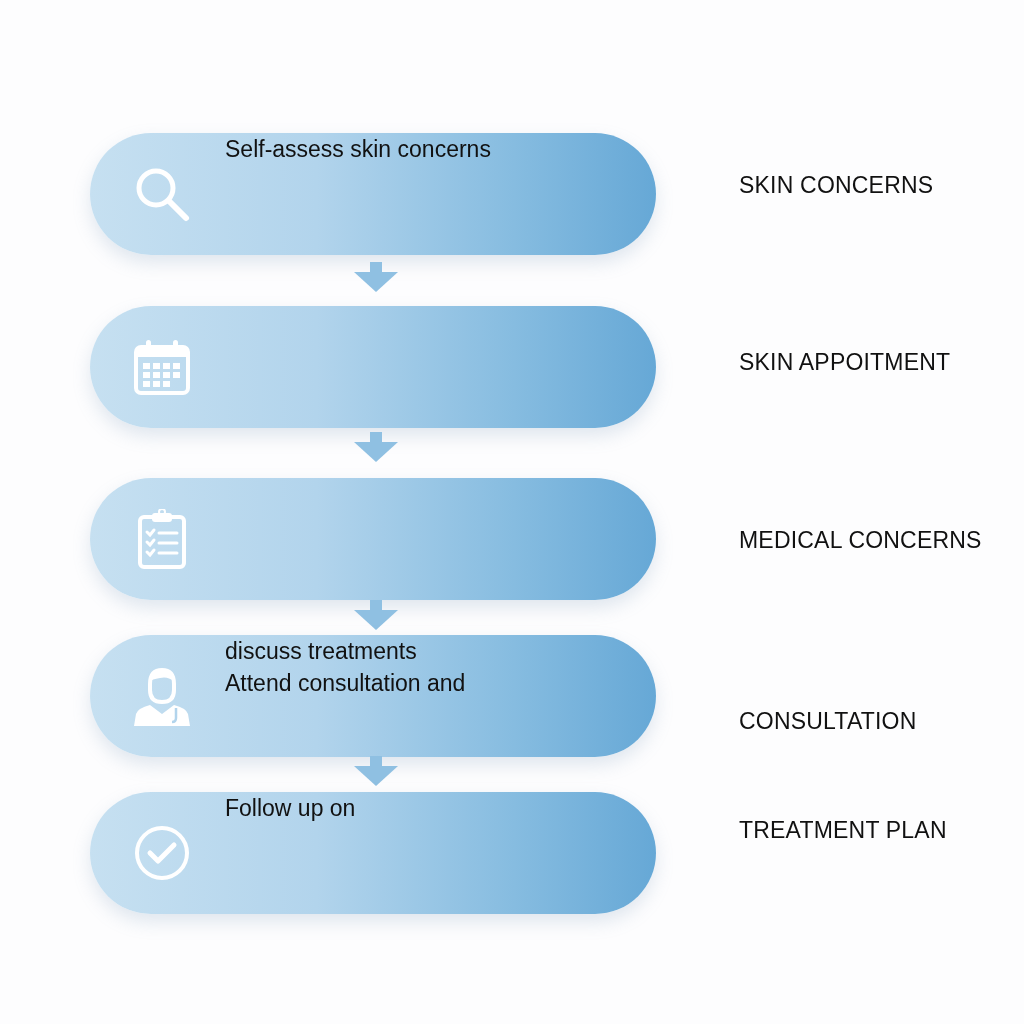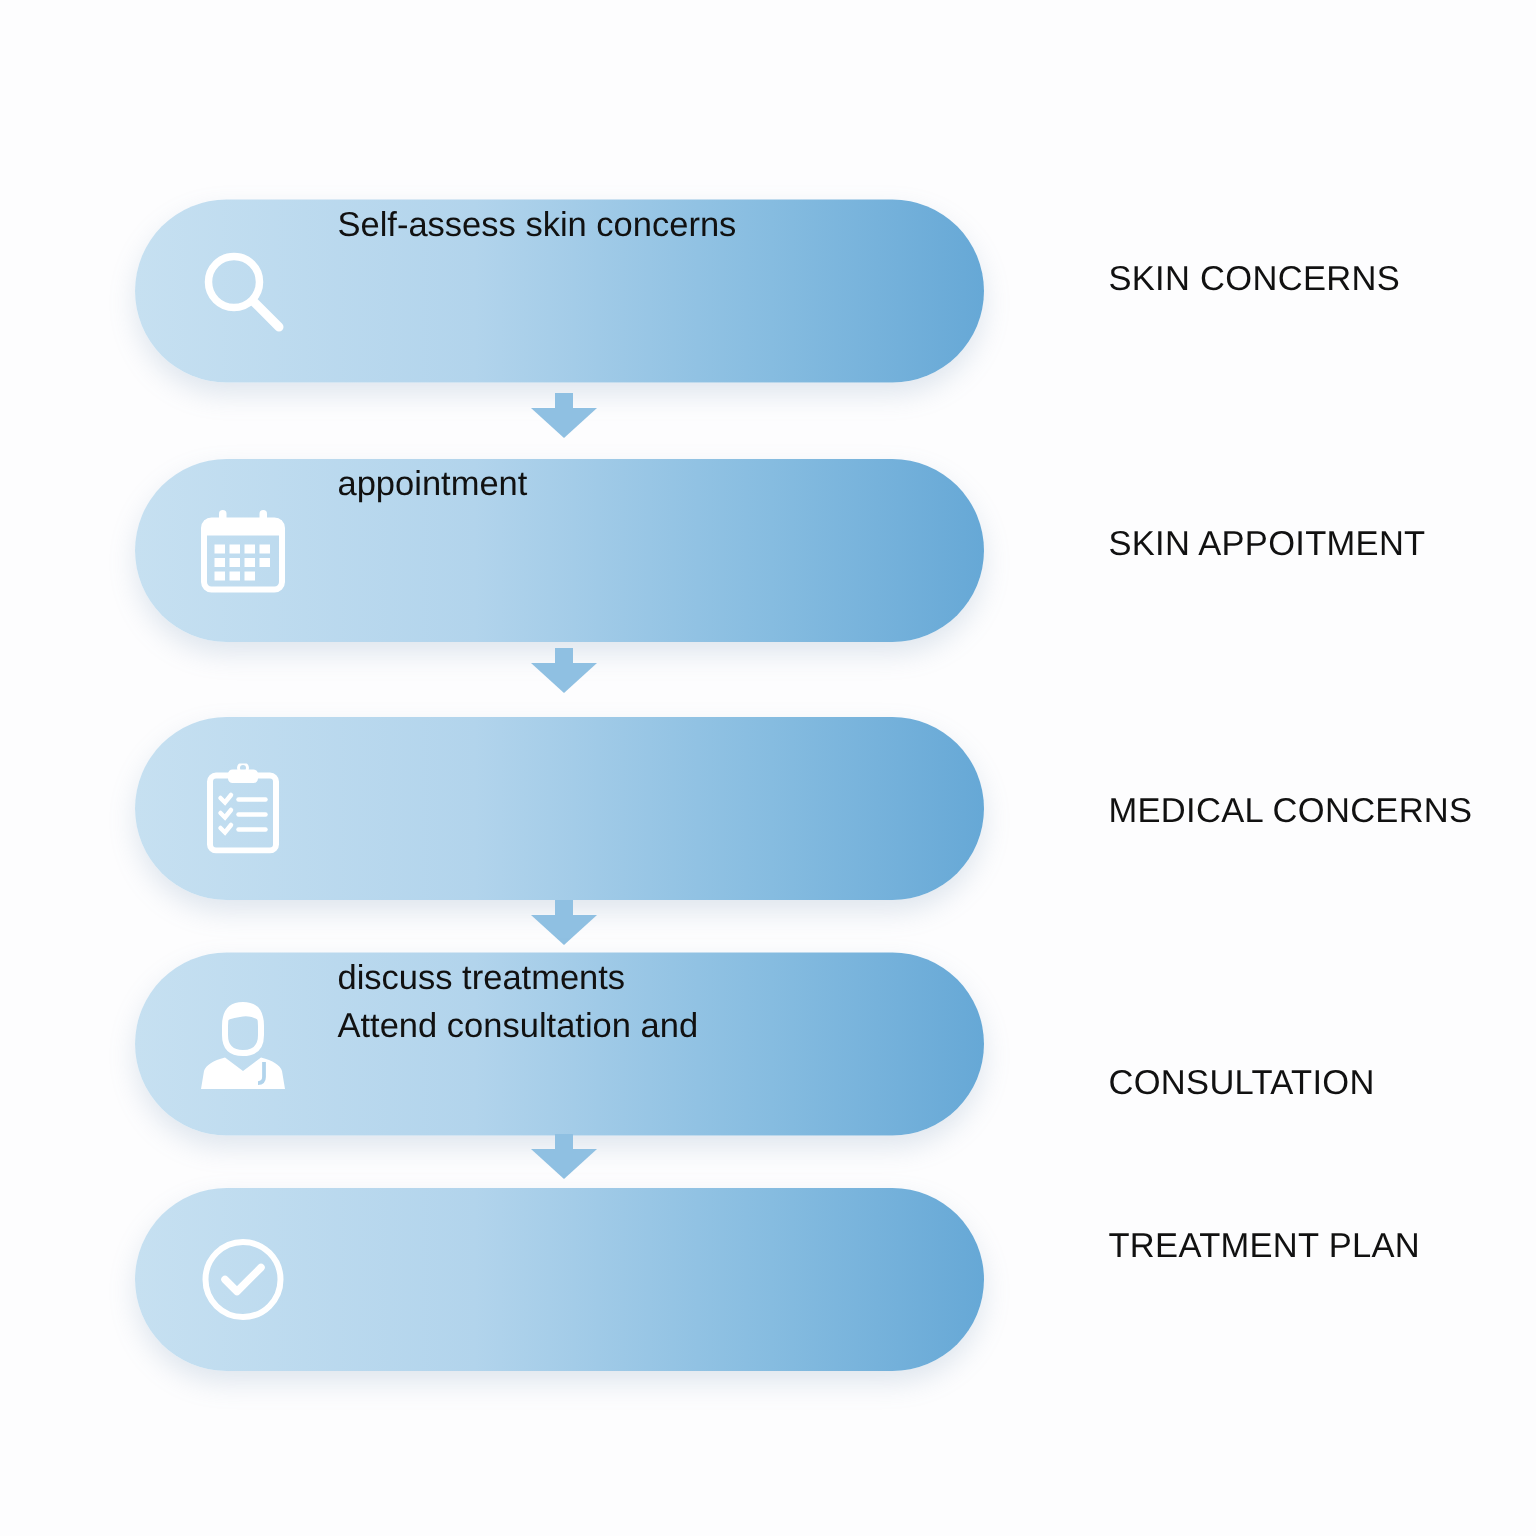--- a/index.html
+++ b/index.html
@@ -45,21 +45,20 @@
         <rect x="21" y="35" width="7" height="6"></rect>
         <rect x="31" y="35" width="7" height="6"></rect>
         <rect x="41" y="35" width="7" height="6"></rect>
     <rect x="11" y="44" width="7" height="6"></rect>
         <rect x="21" y="44" width="7" height="6"></rect>
         <rect x="31" y="44" width="7" height="6"></rect>
       </g>
   </svg>
   <div class="text">
       <div>
-        <div>appointment</div>
       </div>
     </div>
 </div>
 <svg class="arrow" style="top:432px" viewBox="0 0 44 30">
   <rect x="16" y="0" width="12" height="12" fill="#8fc0e2"></rect>
     <polygon points="0,10 44,10 22,30" fill="#8fc0e2"></polygon>
 </svg>
 <div class="label" style="top:349px">SKIN APPOITMENT</div>
 
 <div class="step" style="top:478px">
@@ -103,16 +102,17 @@
 </svg>
 <div class="label" style="top:708px">CONSULTATION</div>
 
 <div class="step" style="top:792px">
   <svg class="icon" viewBox="0 0 60 60">
     <circle cx="30" cy="30" r="25" fill="none" stroke="#fff" stroke-width="4"></circle>
     <polyline points="18,30 26,38 42,22" fill="none" stroke="#fff" stroke-width="5" stroke-linecap="round" stroke-linejoin="round"></polyline>
   </svg>
   <div class="text">
       <div>
+        <div>Follow up on</div>
       </div>
     </div>
 </div>
 <div class="label" style="top:817px">TREATMENT PLAN</div>
 
 </body></html>

